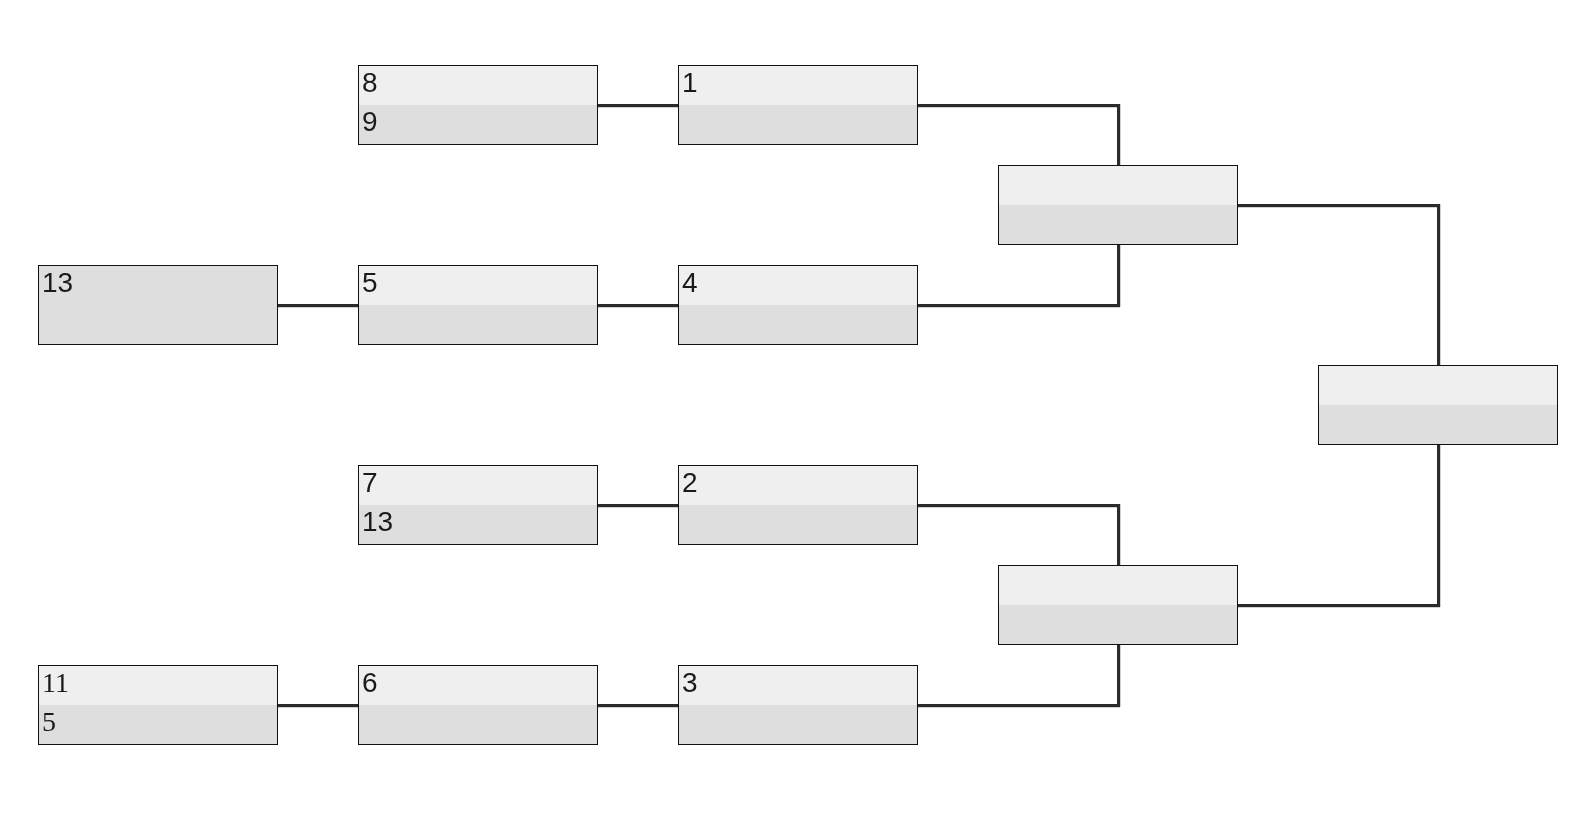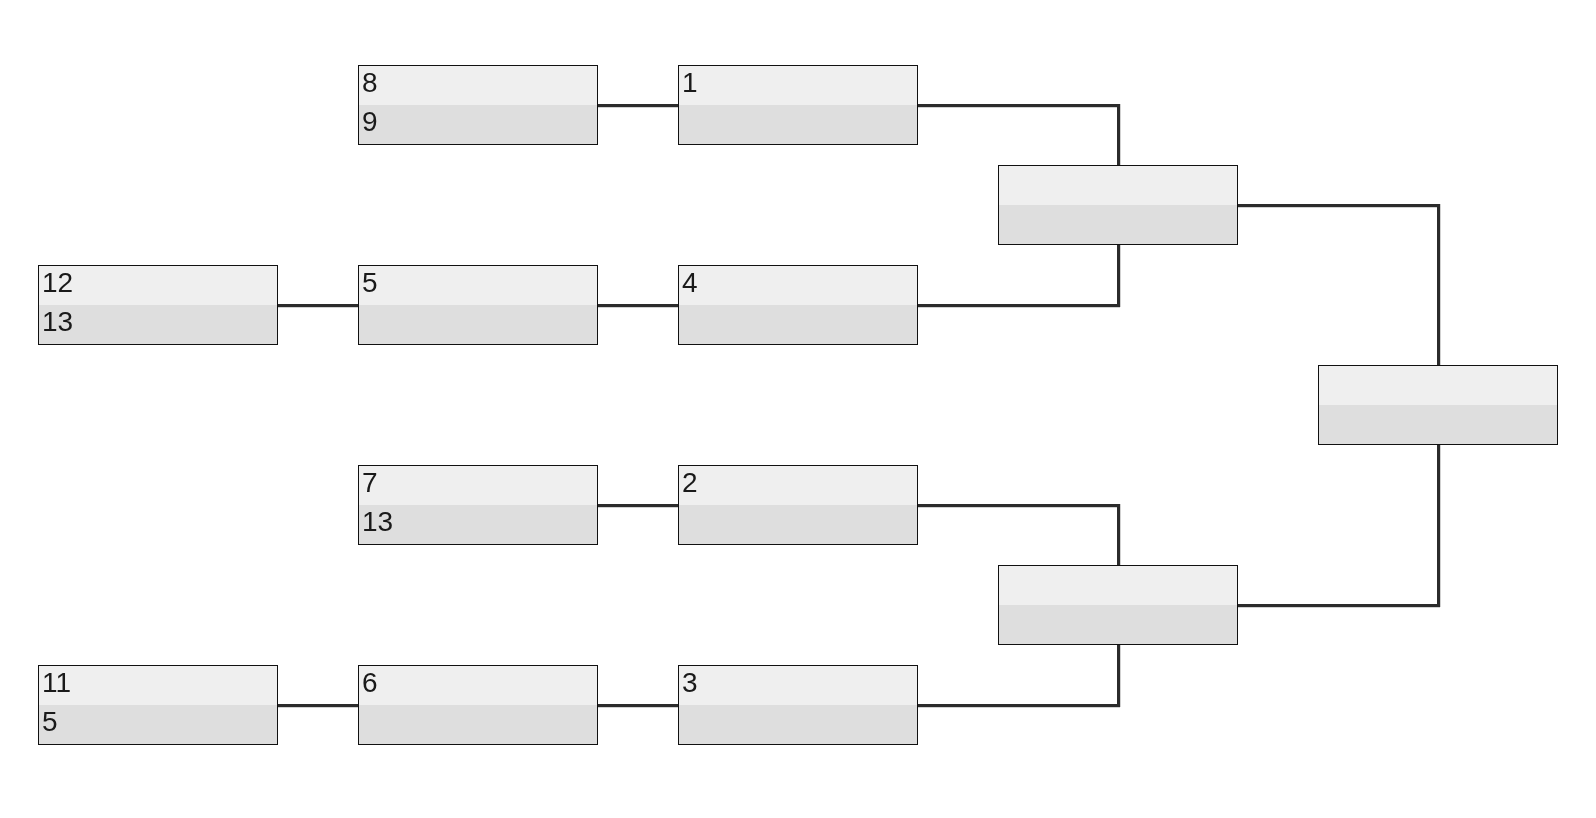--- a/index.html
+++ b/index.html
@@ -44,29 +44,26 @@
   }
   .hline { height: 3px; box-shadow: 0 1px 0 rgba(0,0,0,0.18); }
   .vline { width: 3px; box-shadow: 1px 0 0 rgba(0,0,0,0.18); }
 </style>
 </head>
 <body>
 
 <div class="bracket-canvas">
 
   <div class="box" style="left:38px; top:265px;">
-    <div class="half top">
-      <span class="slot-label">12</span>
-    </div>
     <div class="half bottom">
       <span class="slot-label">13</span>
     </div>
   </div>
 
-  <div class="box" style="left:38px; top:665px;">
+  <div class="box" style="left:38px; top:665px;font-family:Liberation Serif, serif;">
     <div class="half top">
       <span class="slot-label">11</span>
     </div>
     <div class="half bottom">
       <span class="slot-label">5</span>
     </div>
   </div>
 
   <div class="box" style="left:358px; top:65px;">
     <div class="half top">

